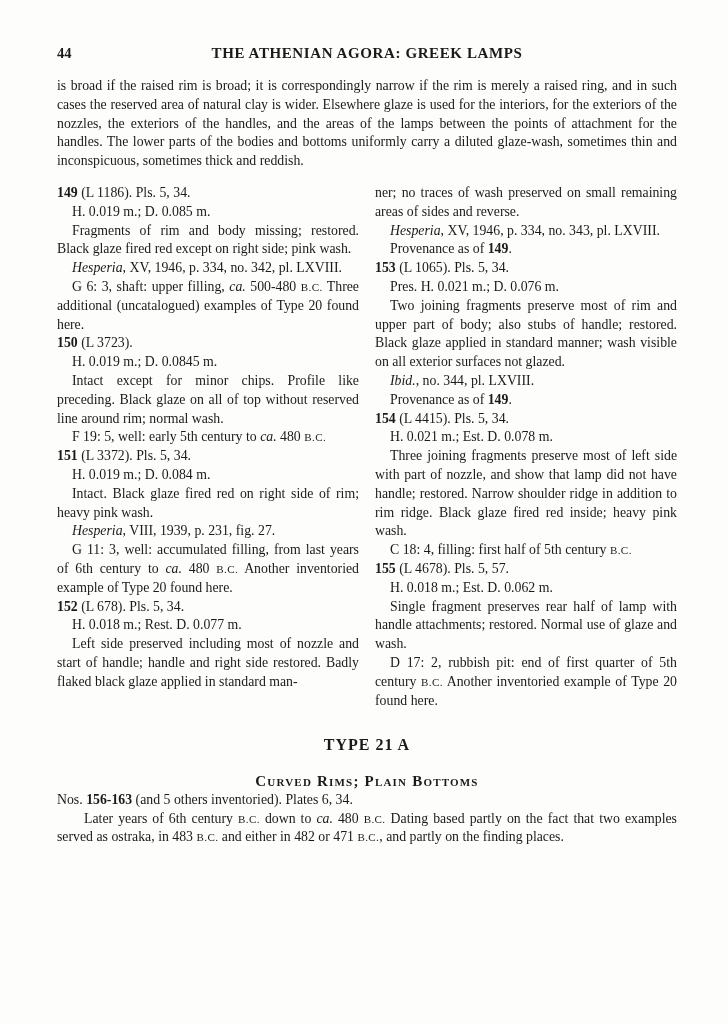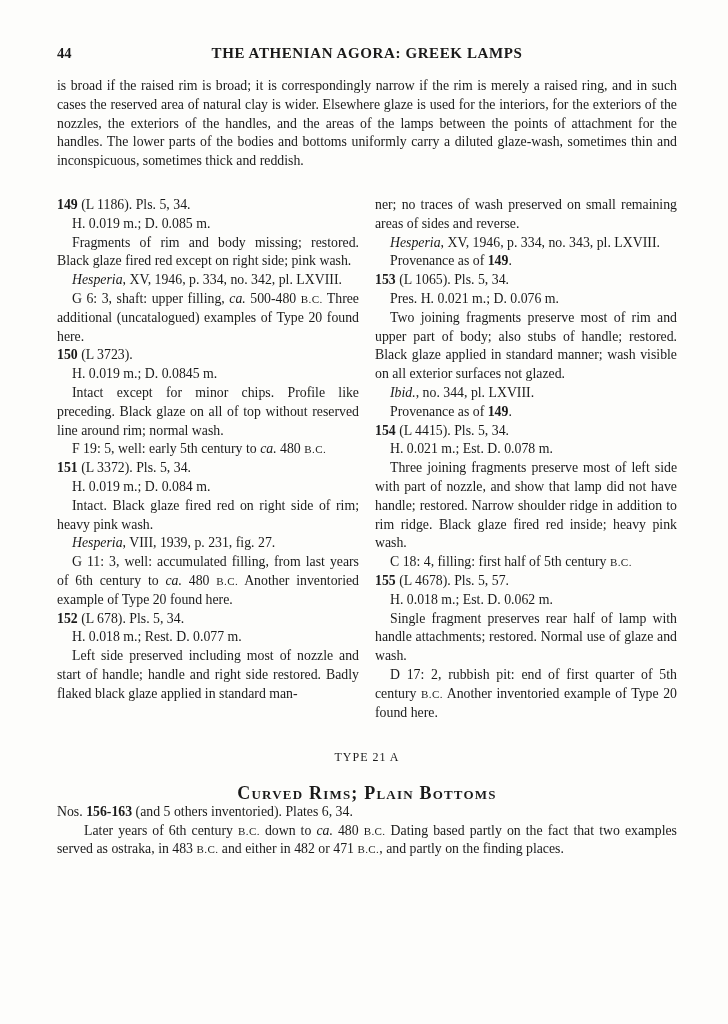--- a/index.html
+++ b/index.html
@@ -24,40 +24,40 @@
   .running-title {
     text-align:center; font-weight:bold; font-size:15px;
     letter-spacing:0.6px; white-space:nowrap;
   }
   .intro {
     margin-top:11px;
     text-align:justify;
   }
   .columns {
     display:flex; gap:16px;
-    margin-top:25px;
+    margin-top:13px;
     font-family:Liberation Serif, serif;
   }
   .col { flex:1; min-width:0; }
   p.para { margin:0; }
   .heading { margin-top:9px; margin-bottom:1px; }
   .col > .heading:first-child { margin-top:0; }
   .body { text-align:justify; text-indent:15px; }
   .cont { text-align:justify; }
   .b { font-weight:bold; }
   .i { font-style:italic; }
   .sc { font-size:0.8em; letter-spacing:0.4px; }
   .section { margin-top:26px; }
   .section-title {
-    text-align:center; font-weight:normal;
-    font-size:12px; letter-spacing:1px;
+    text-align:center; font-weight:bold;
+    font-size:16px; letter-spacing:1px;
   }
   .section-subtitle {
     text-align:center; font-weight:bold;
-    font-variant:small-caps; font-size:18px;
+    font-variant:small-caps; font-size:15px;
     letter-spacing:1.2px;
     margin-top:17px;
   }
   .section-body { }
   .plain { margin-top:2px; }
   .lead { text-align:justify; text-indent:27px; margin-top:5px; }
 </style>
 </head>
 <body>
 

